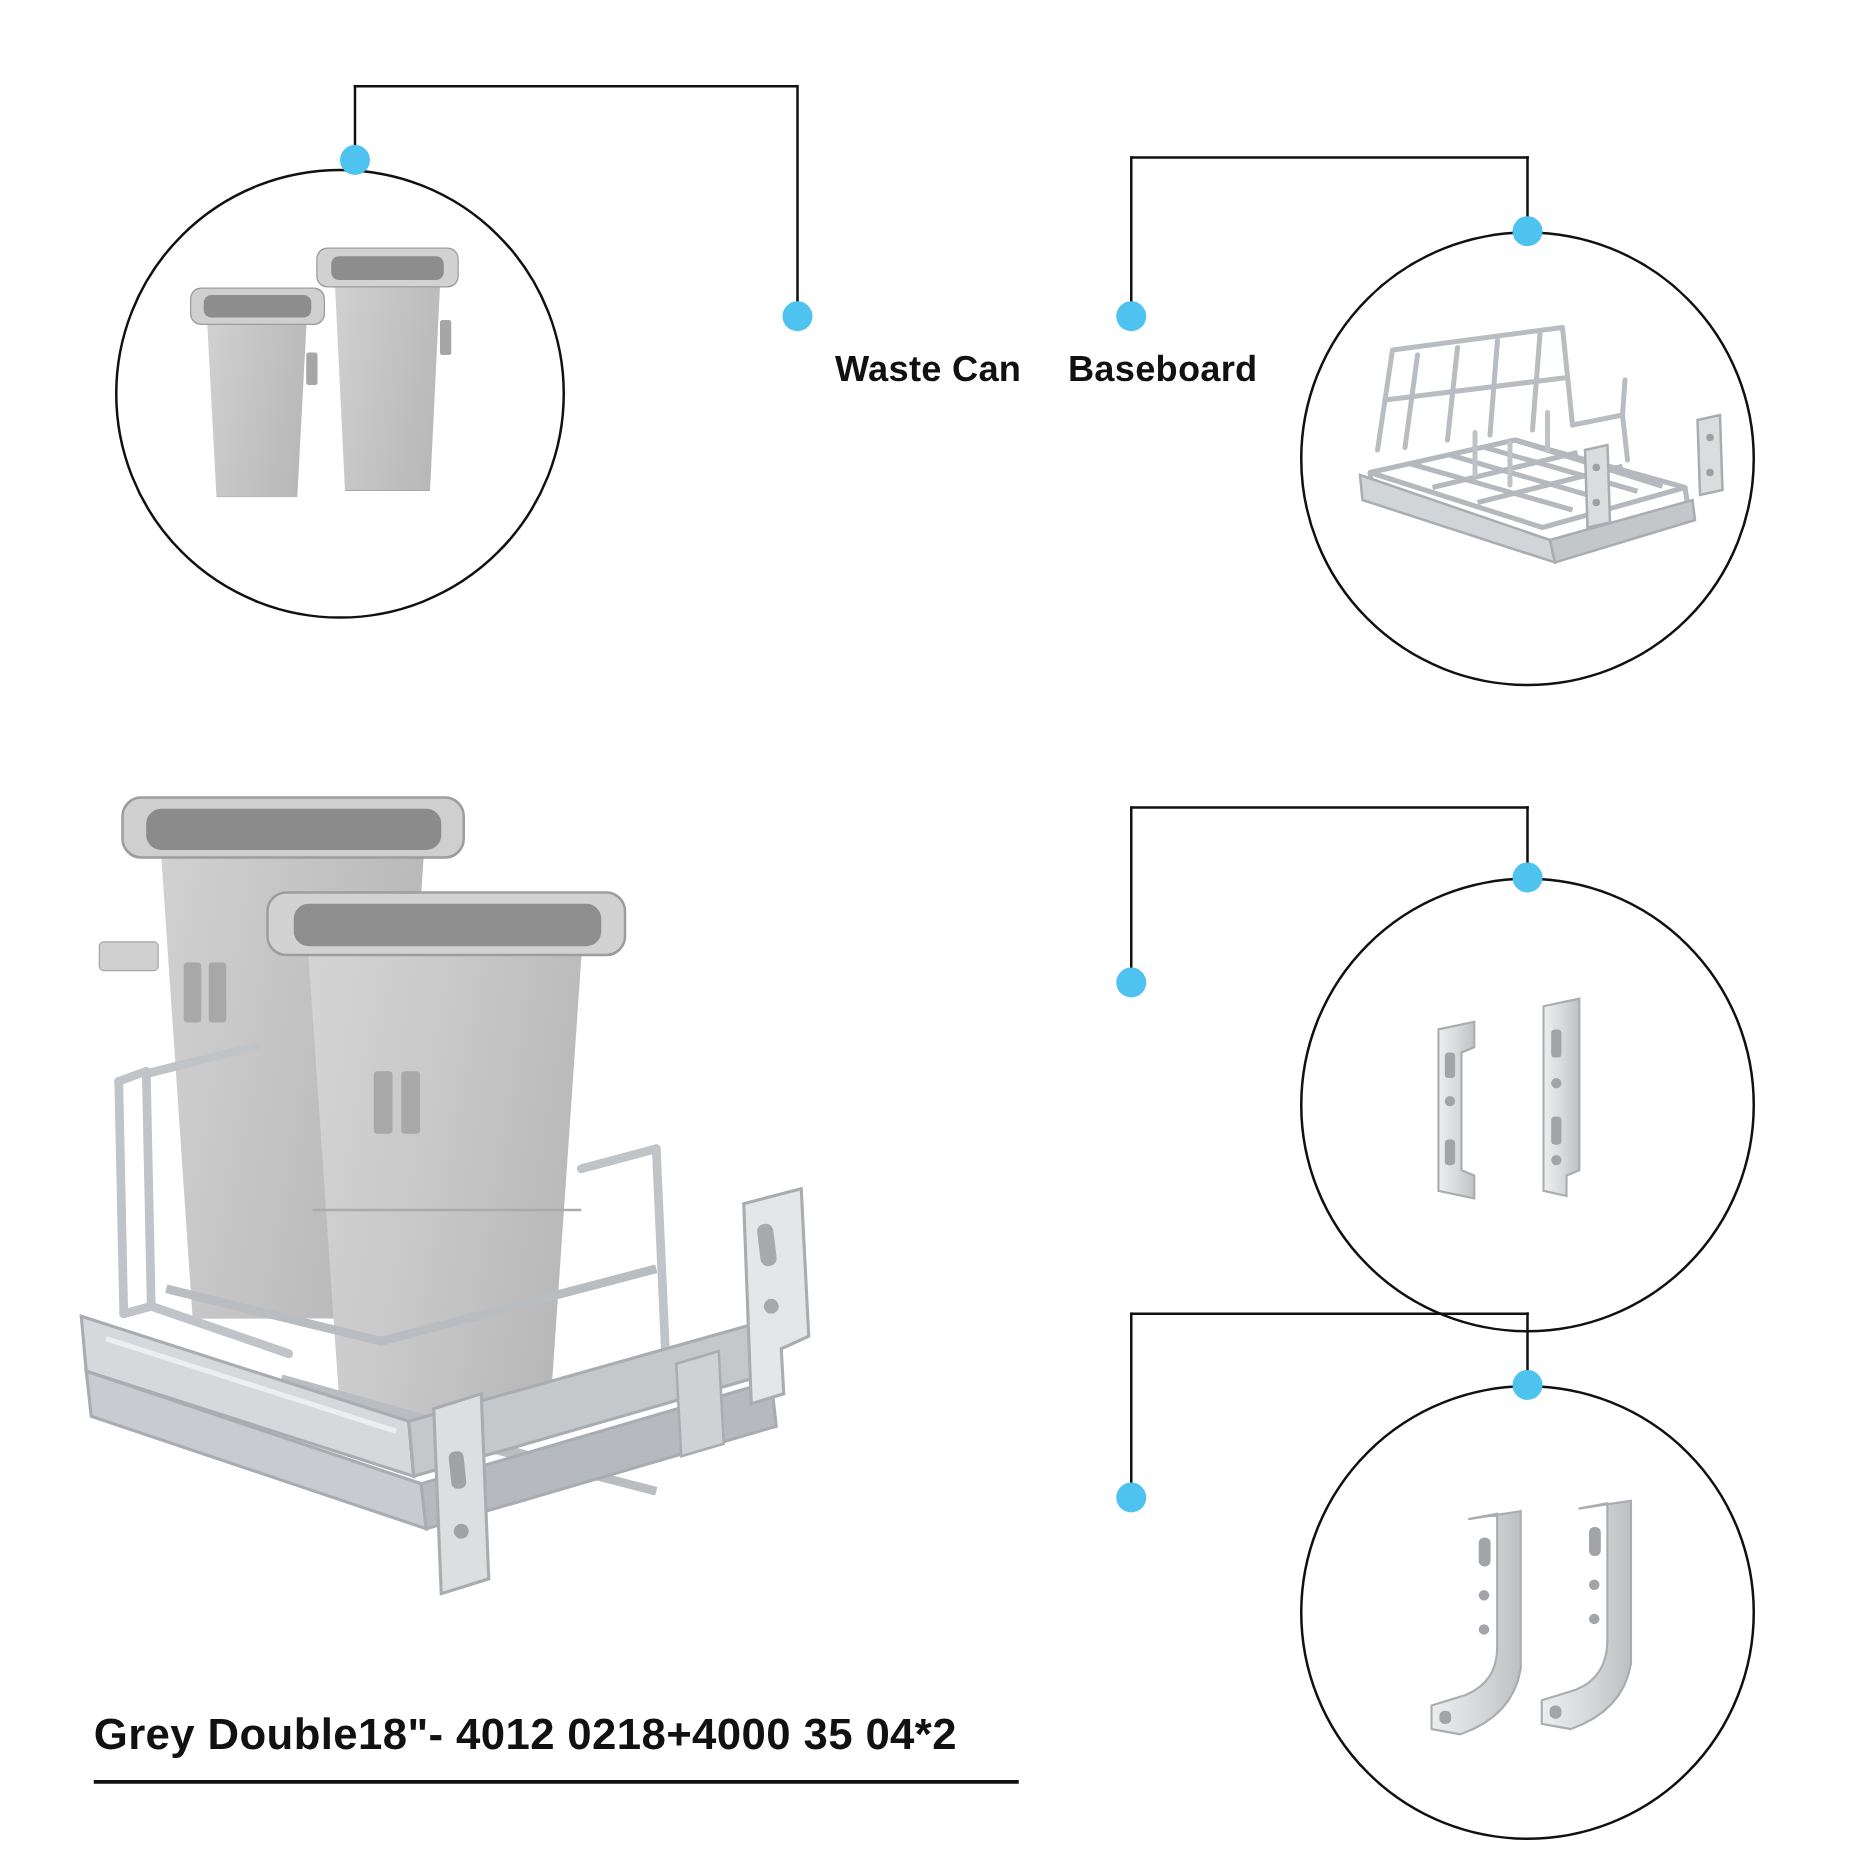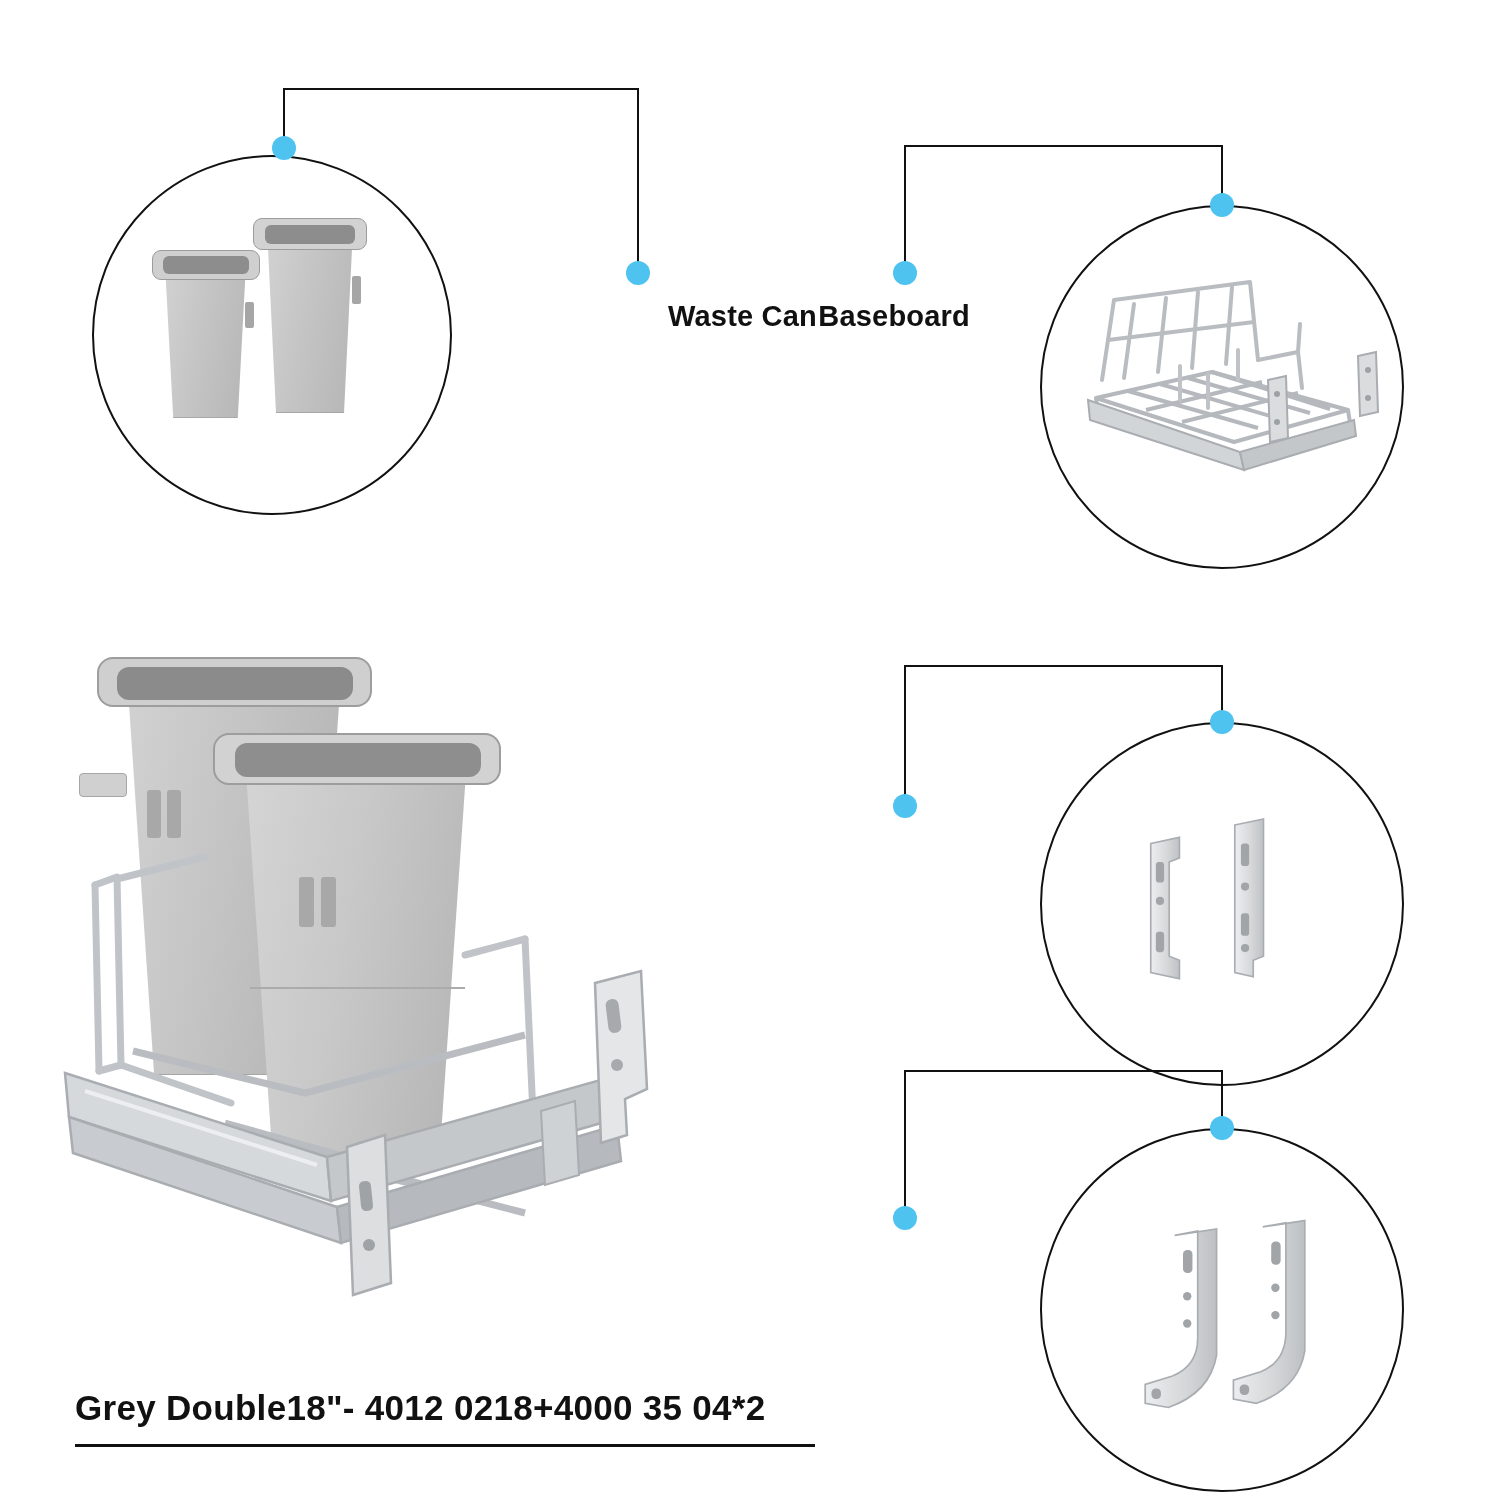--- a/index.html
+++ b/index.html
@@ -12,21 +12,20 @@
     height: 1500px;
     position: relative;
     font-family: "Liberation Sans", sans-serif;
     color: #1a1a1a;
     overflow: hidden;
   }
 
   .stage {
     position: absolute;
     inset: 0;
-    margin-top: 20px;
   }
 
   
   .callout-circle {
     position: absolute;
     border: 2.5px solid #111111;
     border-radius: 50%;
     box-sizing: border-box;
     background: transparent;
   }
@@ -182,21 +181,21 @@
       <circle cx="306" cy="110" r="3" fill="#9ea1a4"></circle>
       <circle cx="306" cy="138" r="3" fill="#9ea1a4"></circle>
     </g>
   </svg>
 
   <div class="leader v" style="left:1221px; top:125px; height:60px;"></div>
   <div class="leader h" style="left:905px; top:125px; width:318px;"></div>
   <div class="leader v" style="left:904px; top:125px; height:128px;"></div>
   <div class="dot" style="left:1222px; top:185px;"></div>
   <div class="dot" style="left:905px; top:253px;"></div>
-  <div class="label right-align" style="left:970px; top:296px;">Baseboard</div>
+  <div class="label right-align" style="left:1006px; top:296px;">Baseboard</div>
 
   <div class="callout-circle" style="left:1040px; top:702px; width:364px; height:364px;"></div>
 
   <svg class="art-svg" viewBox="0 0 200 200" style="left:1120px; top:760px; width:205px; height:250px;">
     <defs>
       <linearGradient id="gMetal" x1="0" y1="0" x2="1" y2="0">
         <stop offset="0%" stop-color="#eceeef"></stop>
         <stop offset="55%" stop-color="#d6d8da"></stop>
         <stop offset="100%" stop-color="#bfc2c4"></stop>
       </linearGradient>

